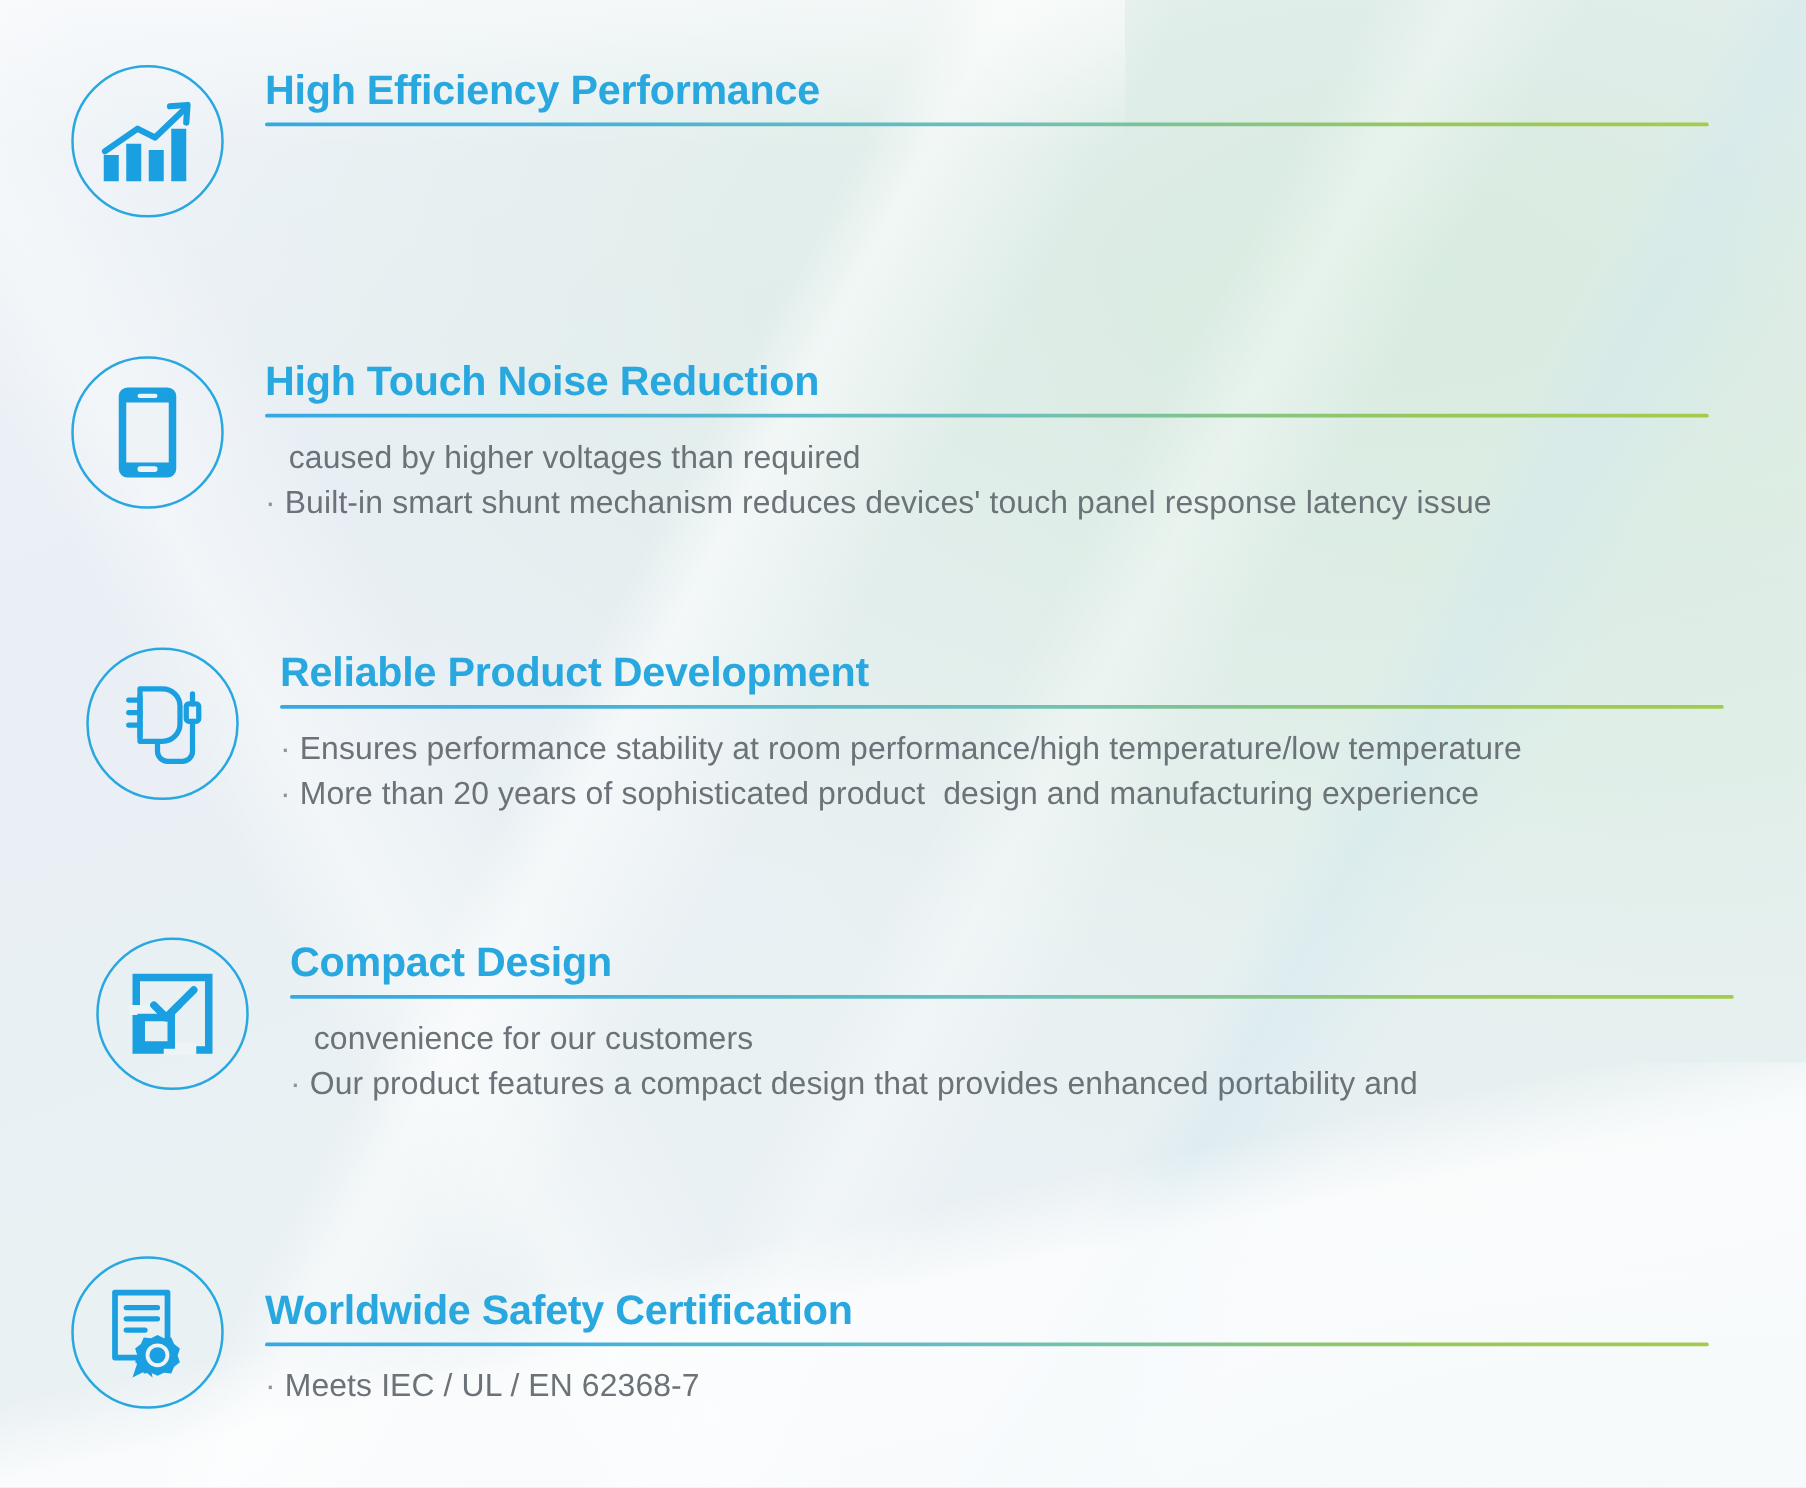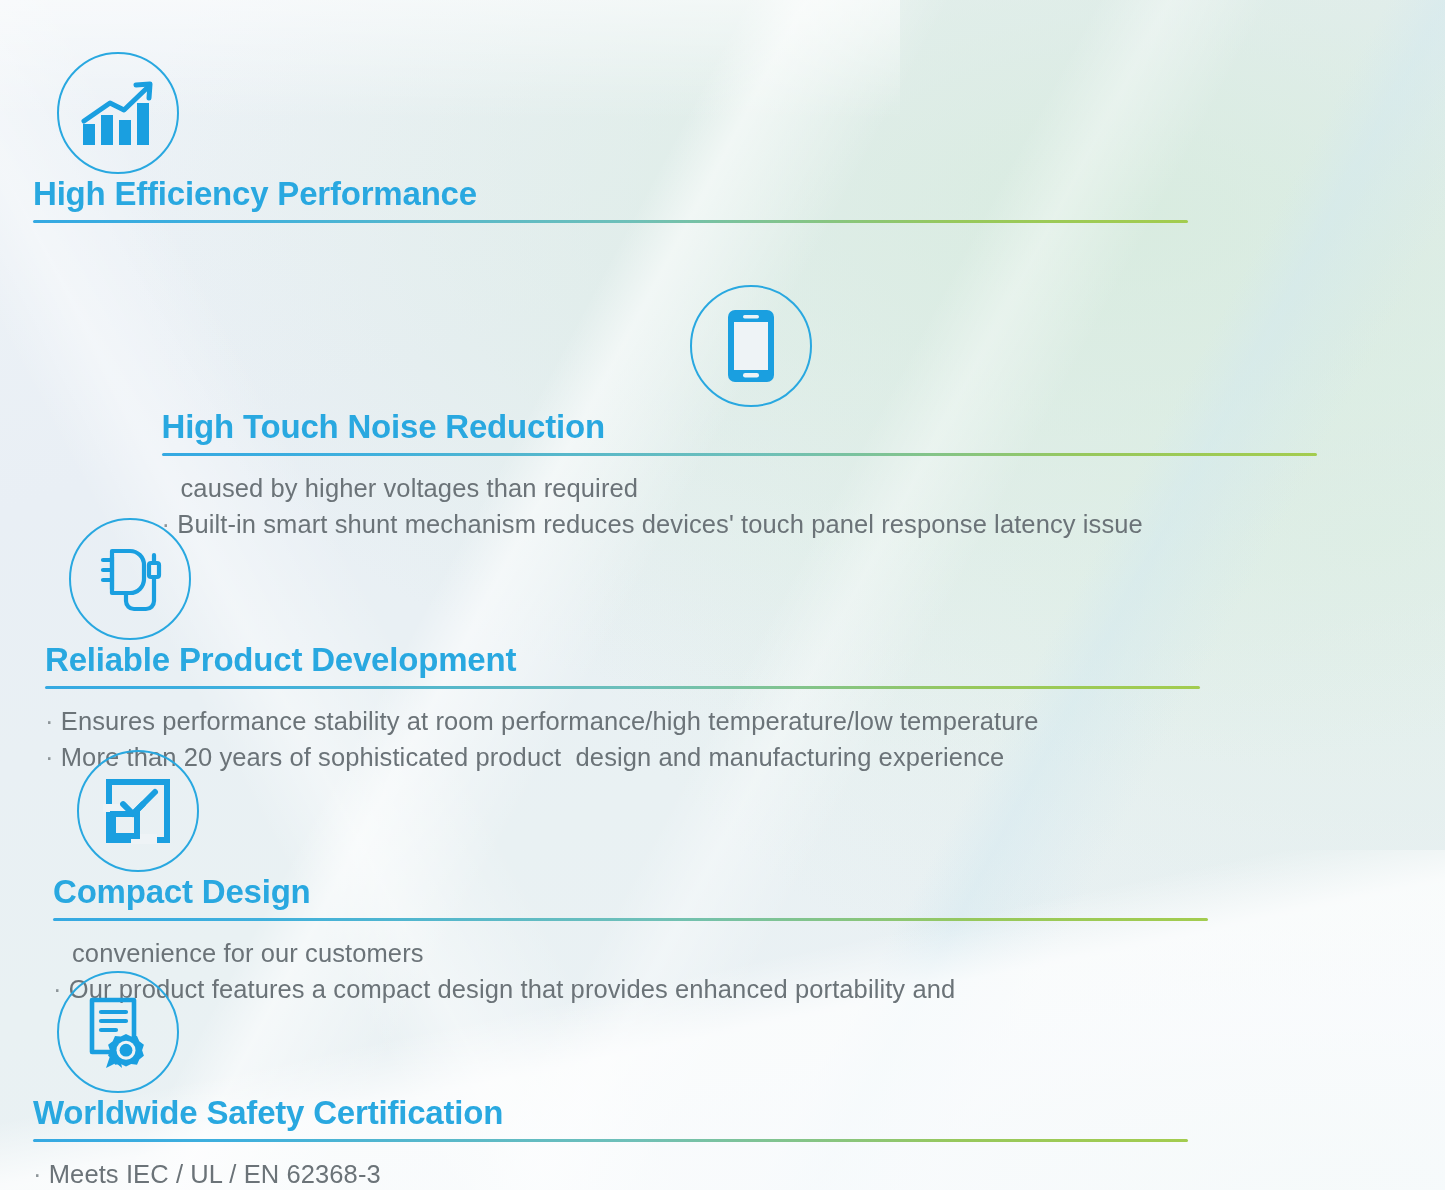--- a/index.html
+++ b/index.html
@@ -57,21 +57,20 @@
     z-index:5;
     padding:0;
   }
 
   .feature-row {
     position:absolute;
     left:0;
     width:1445px;
     display:flex;
     align-items:flex-start;
-    flex-direction:column;
   }
 
   .icon-wrap {
     width:122px;
     height:122px;
     flex:0 0 122px;
     margin-left:57px;
     border:2px solid #29a8e0;
     border-radius:50%;
     display:flex;
@@ -117,24 +116,24 @@
   .feature-line .bullet {
     color:#8d9599;
     font-size:25.5px;
   }
   .feature-line .cont {
     padding-left:19px;
   }
 
   
   #row-0 { top:52px; }
-  #row-1 { top:285px;align-items:center; }
+  #row-1 { top:285px; }
   #row-2 { top:518px;margin-left:12px; }
   #row-3 { top:750px;padding-left:20px; }
-  #row-4 { top:971px; }
+  #row-4 { top:1005px;align-items:flex-end; }
 </style>
 </head>
 <body>
 
 <div id="bg-base"></div>
 <div id="bg-green-wash"></div>
 <div id="bg-diagonals"></div>
 <div id="bg-top-white"></div>
 <div id="bg-bottom-green"></div>
 <div id="bg-bottom-sweep"></div>
@@ -231,18 +230,18 @@
         <path d="M28 62 L24 74 L34 69 L40 74 L38 62 Z" fill="#1a9fe0"></path>
         <path d="M44 40 l5.2 2.5 5.8 -.6 2.3 5.3 4.6 3.6 -1.8 5.5 1.8 5.5 -4.6 3.6 -2.3 5.3 -5.8 -.6 -5.2 2.5 -5.2 -2.5 -5.8 .6 -2.3 -5.3 -4.6 -3.6 1.8 -5.5 -1.8 -5.5 4.6 -3.6 2.3 -5.3 5.8 .6 Z" fill="#1a9fe0"></path>
         <circle cx="44" cy="56.2" r="9.5" fill="#eef3f6"></circle>
         <circle cx="44" cy="56.2" r="6.4" fill="#1a9fe0"></circle>
       </svg>
     </div>
     <div class="feature-body">
       <h2 class="feature-title">Worldwide Safety Certification</h2>
       <div class="feature-rule"></div>
       <div class="feature-lines">
-        <p class="feature-line"><span class="bullet">·</span> <span>Meets IEC / UL / EN 62368-3</span></p>
+        <p class="feature-line"><span class="bullet">·</span> <span>Meets IEC / UL / EN 62368-7</span></p>
       </div>
     </div>
   </section>
 
 </main>
 
 </body></html>

